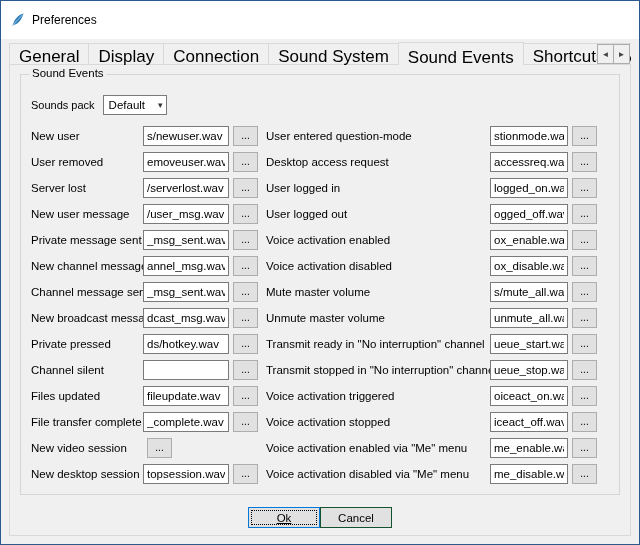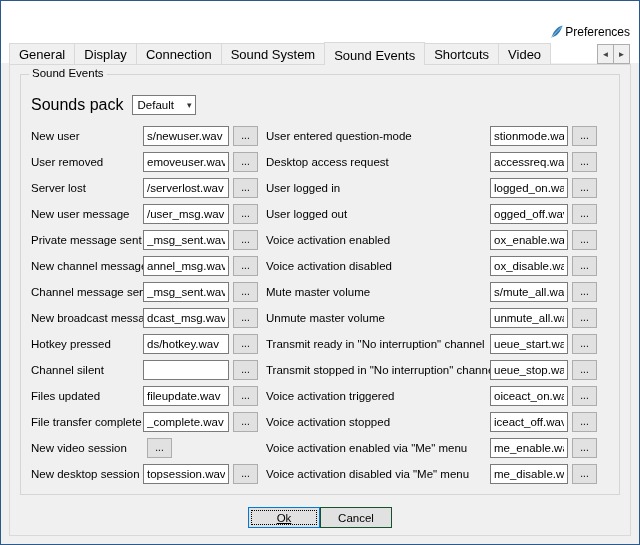--- a/index.html
+++ b/index.html
@@ -1,39 +1,39 @@
 <!DOCTYPE html>
 <html><head>
 <meta charset="utf-8">
 <style>
   html,body{margin:0;padding:0;background:#cfcfcf;}
   .window{
     width:640px;height:545px;box-sizing:border-box;position:relative;
     border:1px solid #2b5a8a;background:#f0f0f0;overflow:hidden;
     font-family:"Liberation Sans",sans-serif;font-size:12px;color:#000;
   }
-  .titlebar{height:30px;background:#ffffff;display:flex;align-items:center;gap:0;padding:16px 9px;justify-content:flex-end;}
+  .titlebar{height:30px;background:#ffffff;display:flex;align-items:center;gap:6px;padding:4px 9px;}
   .titlebar .title{font-size:12px;}
   .app-icon{width:16px;height:16px;display:inline-flex;}
 
   .tabbar{position:absolute;top:41px;left:8px;right:8px;height:23px;display:flex;align-items:flex-end;overflow:hidden;padding-right:36px;z-index:3;}
-  .tab{box-sizing:border-box;height:21px;margin-bottom:1px;padding:3px 9px 0;border:1px solid #d9d9d9;border-bottom:none;background:#f0f0f0;font-size:13px;white-space:nowrap;cursor:default;flex:none;}
+  .tab{box-sizing:border-box;height:21px;margin-bottom:1px;padding:3px 9px 0;border:1px solid #d9d9d9;border-bottom:none;background:#f0f0f0;font-size:17px;white-space:nowrap;cursor:default;flex:none;}
   .tab + .tab{margin-left:-1px;}
   .tab.selected{height:23px;margin-bottom:0;padding-top:5px;position:relative;z-index:4;background:#f0f0f0;}
   .tab-scroll{position:absolute;top:43px;right:9px;z-index:5;display:flex;}
   .scrollbtn{width:17px;height:20px;box-sizing:border-box;border:1px solid #adadad;background:#f0f0f0;font-size:8px;padding:0;display:flex;align-items:center;justify-content:center;color:#444;}
   .scrollbtn + .scrollbtn{margin-left:-1px;}
 
   .pane{position:absolute;top:63px;left:8px;right:8px;bottom:8px;border:1px solid #d9d9d9;background:#f0f0f0;box-sizing:border-box;z-index:1;}
   .groupbox{position:absolute;top:9px;left:10px;right:10px;bottom:40px;border:1px solid #d5d5d5;}
   .group-title{position:absolute;top:-8px;left:8px;background:#f0f0f0;padding:0 3px;font-size:11.5px;}
   .group-content{padding:14px 8px 0 10px;}
 
   .sp-row{display:flex;align-items:center;margin:6px 0 4px;}
-  .sp-label{font-size:16px;margin-right:8px;}
+  .sp-label{font-size:11px;margin-right:8px;}
   .combo{width:64px;height:20px;box-sizing:border-box;border:1px solid #7a7a7a;background:#fff;display:flex;align-items:center;justify-content:space-between;padding:0 3px 0 5px;font-size:11.5px;cursor:default;}
   .combo-arrow{font-size:9px;color:#333;}
 
   .events{margin-top:8px;display:flex;}
   .col{display:flex;flex-direction:column;}
   .col-right{margin-left:8px;}
   .row{display:flex;align-items:center;height:26px;}
   .evt-label{font-size:11.5px;white-space:nowrap;overflow:hidden;flex:none;}
   .col-left .evt-label{width:112px;}
   .col-right .evt-label{width:224px;}
@@ -140,21 +140,21 @@
                 <button class="browse">...</button>
               </div>
 
               <div class="row">
                 <span class="evt-label">New broadcast message</span>
                 <input class="evt-input" type="text" value="dcast_msg.wav" style="">
                 <button class="browse">...</button>
               </div>
 
               <div class="row">
-                <span class="evt-label">Hotkey pressed</span>
+                <span class="evt-label">Private pressed</span>
                 <input class="evt-input" type="text" value="ds/hotkey.wav" style="">
                 <button class="browse">...</button>
               </div>
 
               <div class="row">
                 <span class="evt-label">Channel silent</span>
                 <input class="evt-input" type="text" value="" style="">
                 <button class="browse">...</button>
               </div>
 

